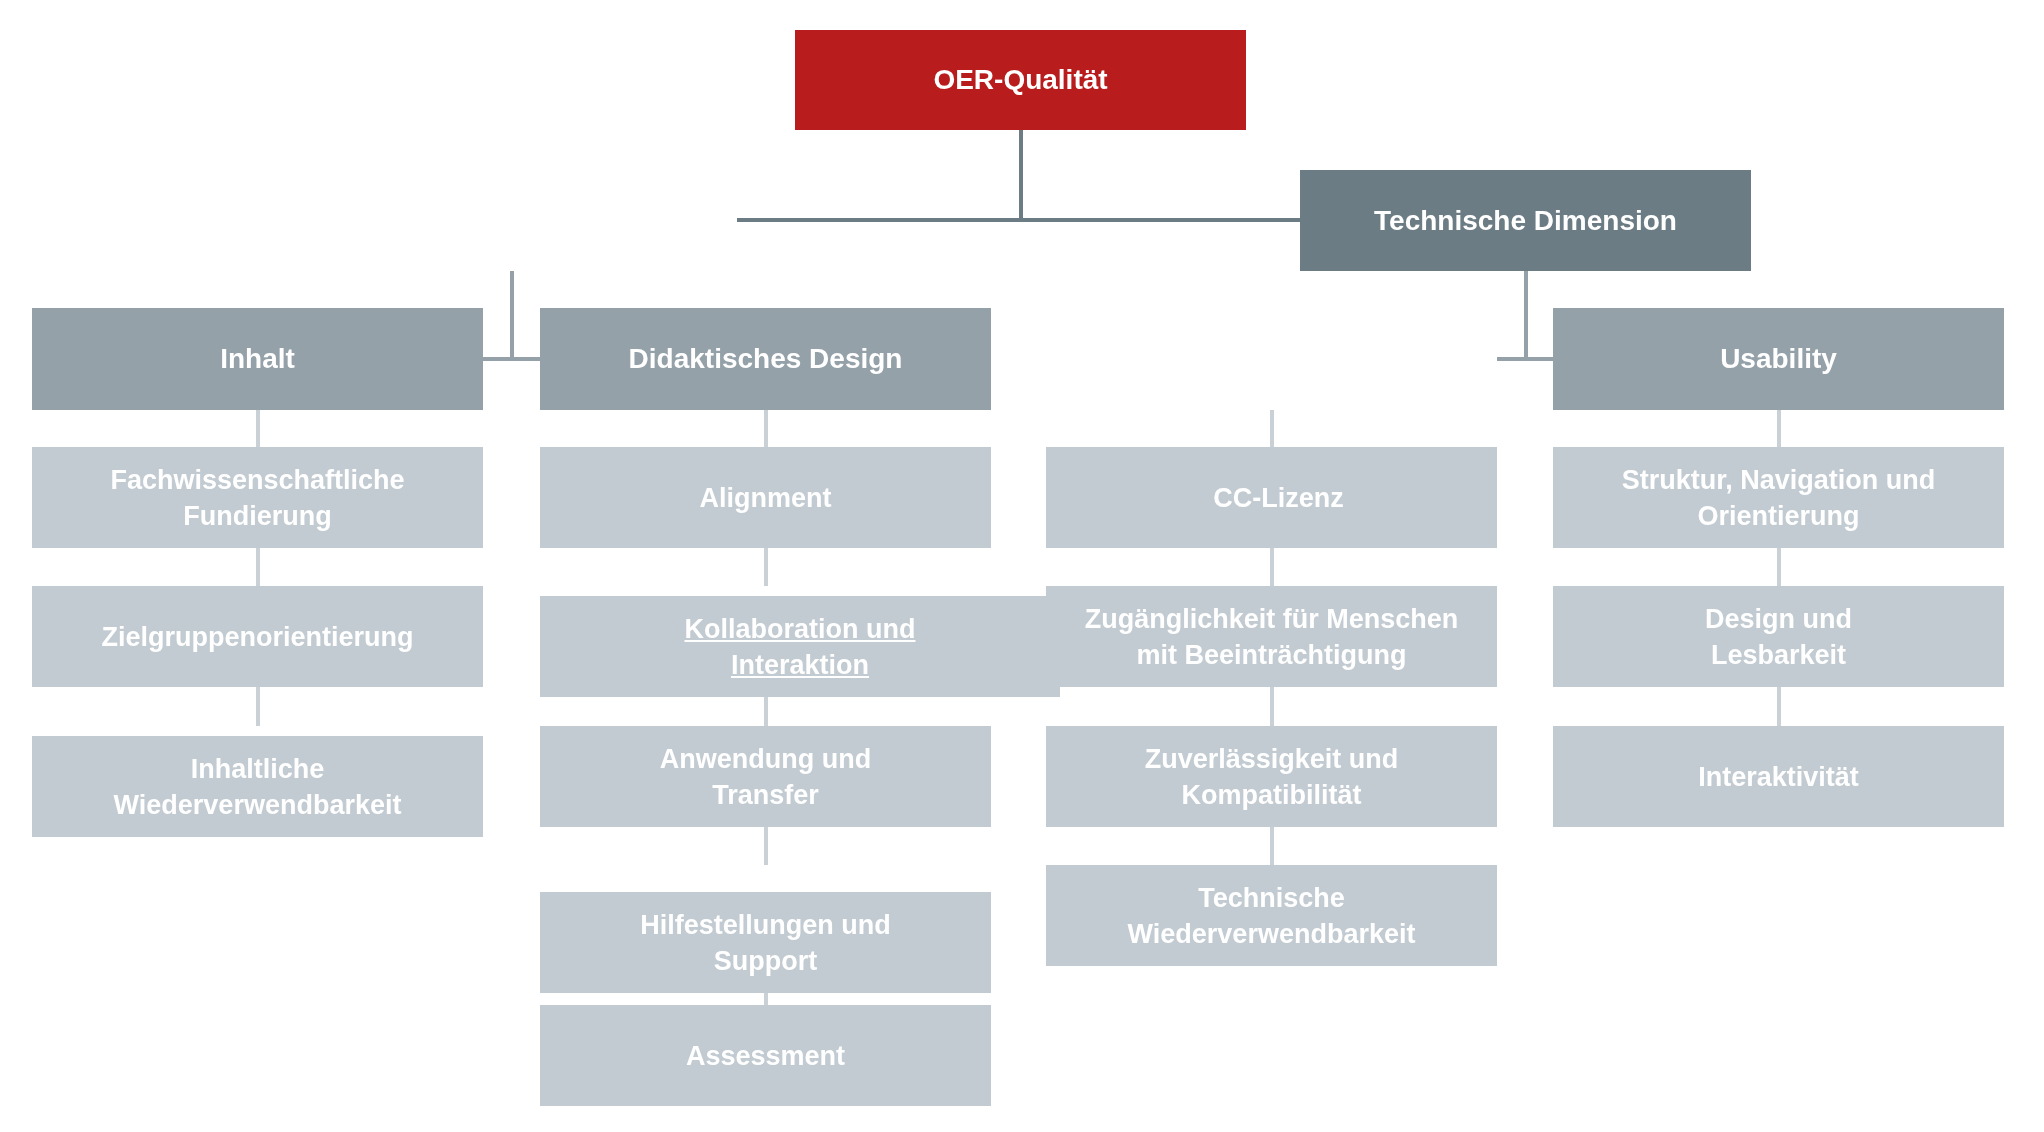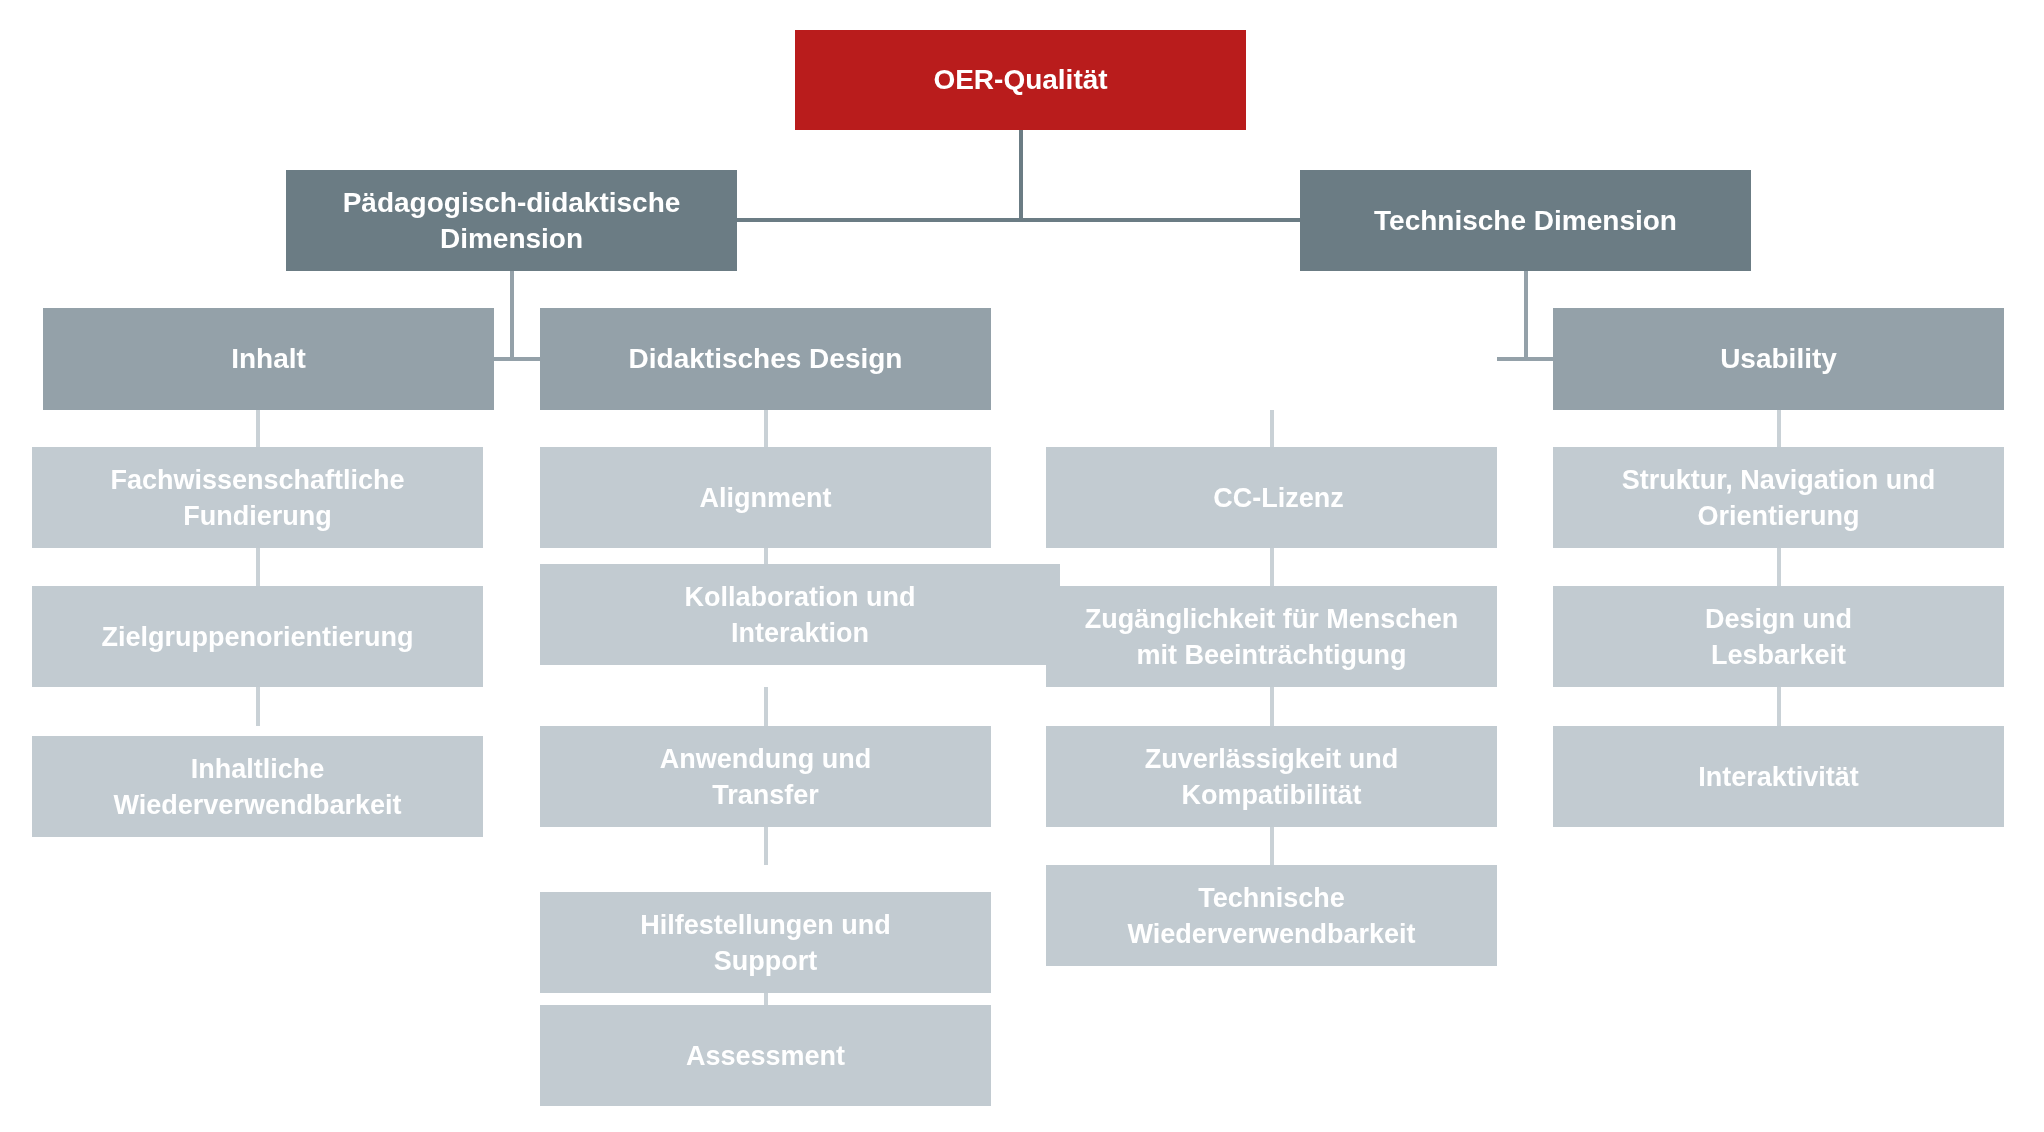--- a/index.html
+++ b/index.html
@@ -61,36 +61,34 @@
   <div class="line light" style="left:1270px; top:548px; width:4px; height:38px;"></div>
   <div class="line light" style="left:1270px; top:687px; width:4px; height:39px;"></div>
   <div class="line light" style="left:1270px; top:827px; width:4px; height:38px;"></div>
 
   <div class="line light" style="left:1777px; top:410px; width:4px; height:37px;"></div>
   <div class="line light" style="left:1777px; top:548px; width:4px; height:38px;"></div>
   <div class="line light" style="left:1777px; top:687px; width:4px; height:39px;"></div>
 
   <div class="box root" style="left:795px; top:30px; width:451px; height:100px;">OER-Qualität</div>
 
-  <div class="box dim" style="left:286px; top:170px; width:451px; height:101px;">Pädagogisch-didaktische
-Dimension</div>
   <div class="box dim" style="left:1300px; top:170px; width:451px; height:101px;">Technische Dimension</div>
 
-  <div class="box header" style="left:32px; top:308px; width:451px; height:102px;margin-left:11px;">Inhalt</div>
+  <div class="box header" style="left:32px; top:308px; width:451px; height:102px;">Inhalt</div>
   <div class="box header" style="left:540px; top:308px; width:451px; height:102px;">Didaktisches Design</div>
   <div class="box header" style="left:1553px; top:308px; width:451px; height:102px;">Usability</div>
 
   <div class="box item" style="left:32px; top:447px; width:451px; height:101px;">Fachwissenschaftliche
 Fundierung</div>
   <div class="box item" style="left:32px; top:586px; width:451px; height:101px;">Zielgruppenorientierung</div>
   <div class="box item" style="left:32px; top:736px; width:451px; height:101px;">Inhaltliche
 Wiederverwendbarkeit</div>
 
   <div class="box item" style="left:540px; top:447px; width:451px; height:101px;">Alignment</div>
-  <div class="box item" style="left:540px; top:564px; width:520px; height:101px;">Kollaboration und
+  <div class="box item" style="left:540px; top:596px; width:520px; height:101px;text-decoration:underline;">Kollaboration und
 Interaktion</div>
   <div class="box item" style="left:540px; top:726px; width:451px; height:101px;">Anwendung und
 Transfer</div>
   <div class="box item" style="left:540px; top:865px; width:451px; height:101px;margin-top:27px;">Hilfestellungen und
 Support</div>
   <div class="box item" style="left:540px; top:1005px; width:451px; height:101px;">Assessment</div>
 
   <div class="box item" style="left:1046px; top:447px; width:451px; height:101px;padding-left:24px;">CC-Lizenz</div>
   <div class="box item" style="left:1046px; top:586px; width:451px; height:101px;">Zugänglichkeit für Menschen
 mit Beeinträchtigung</div>

